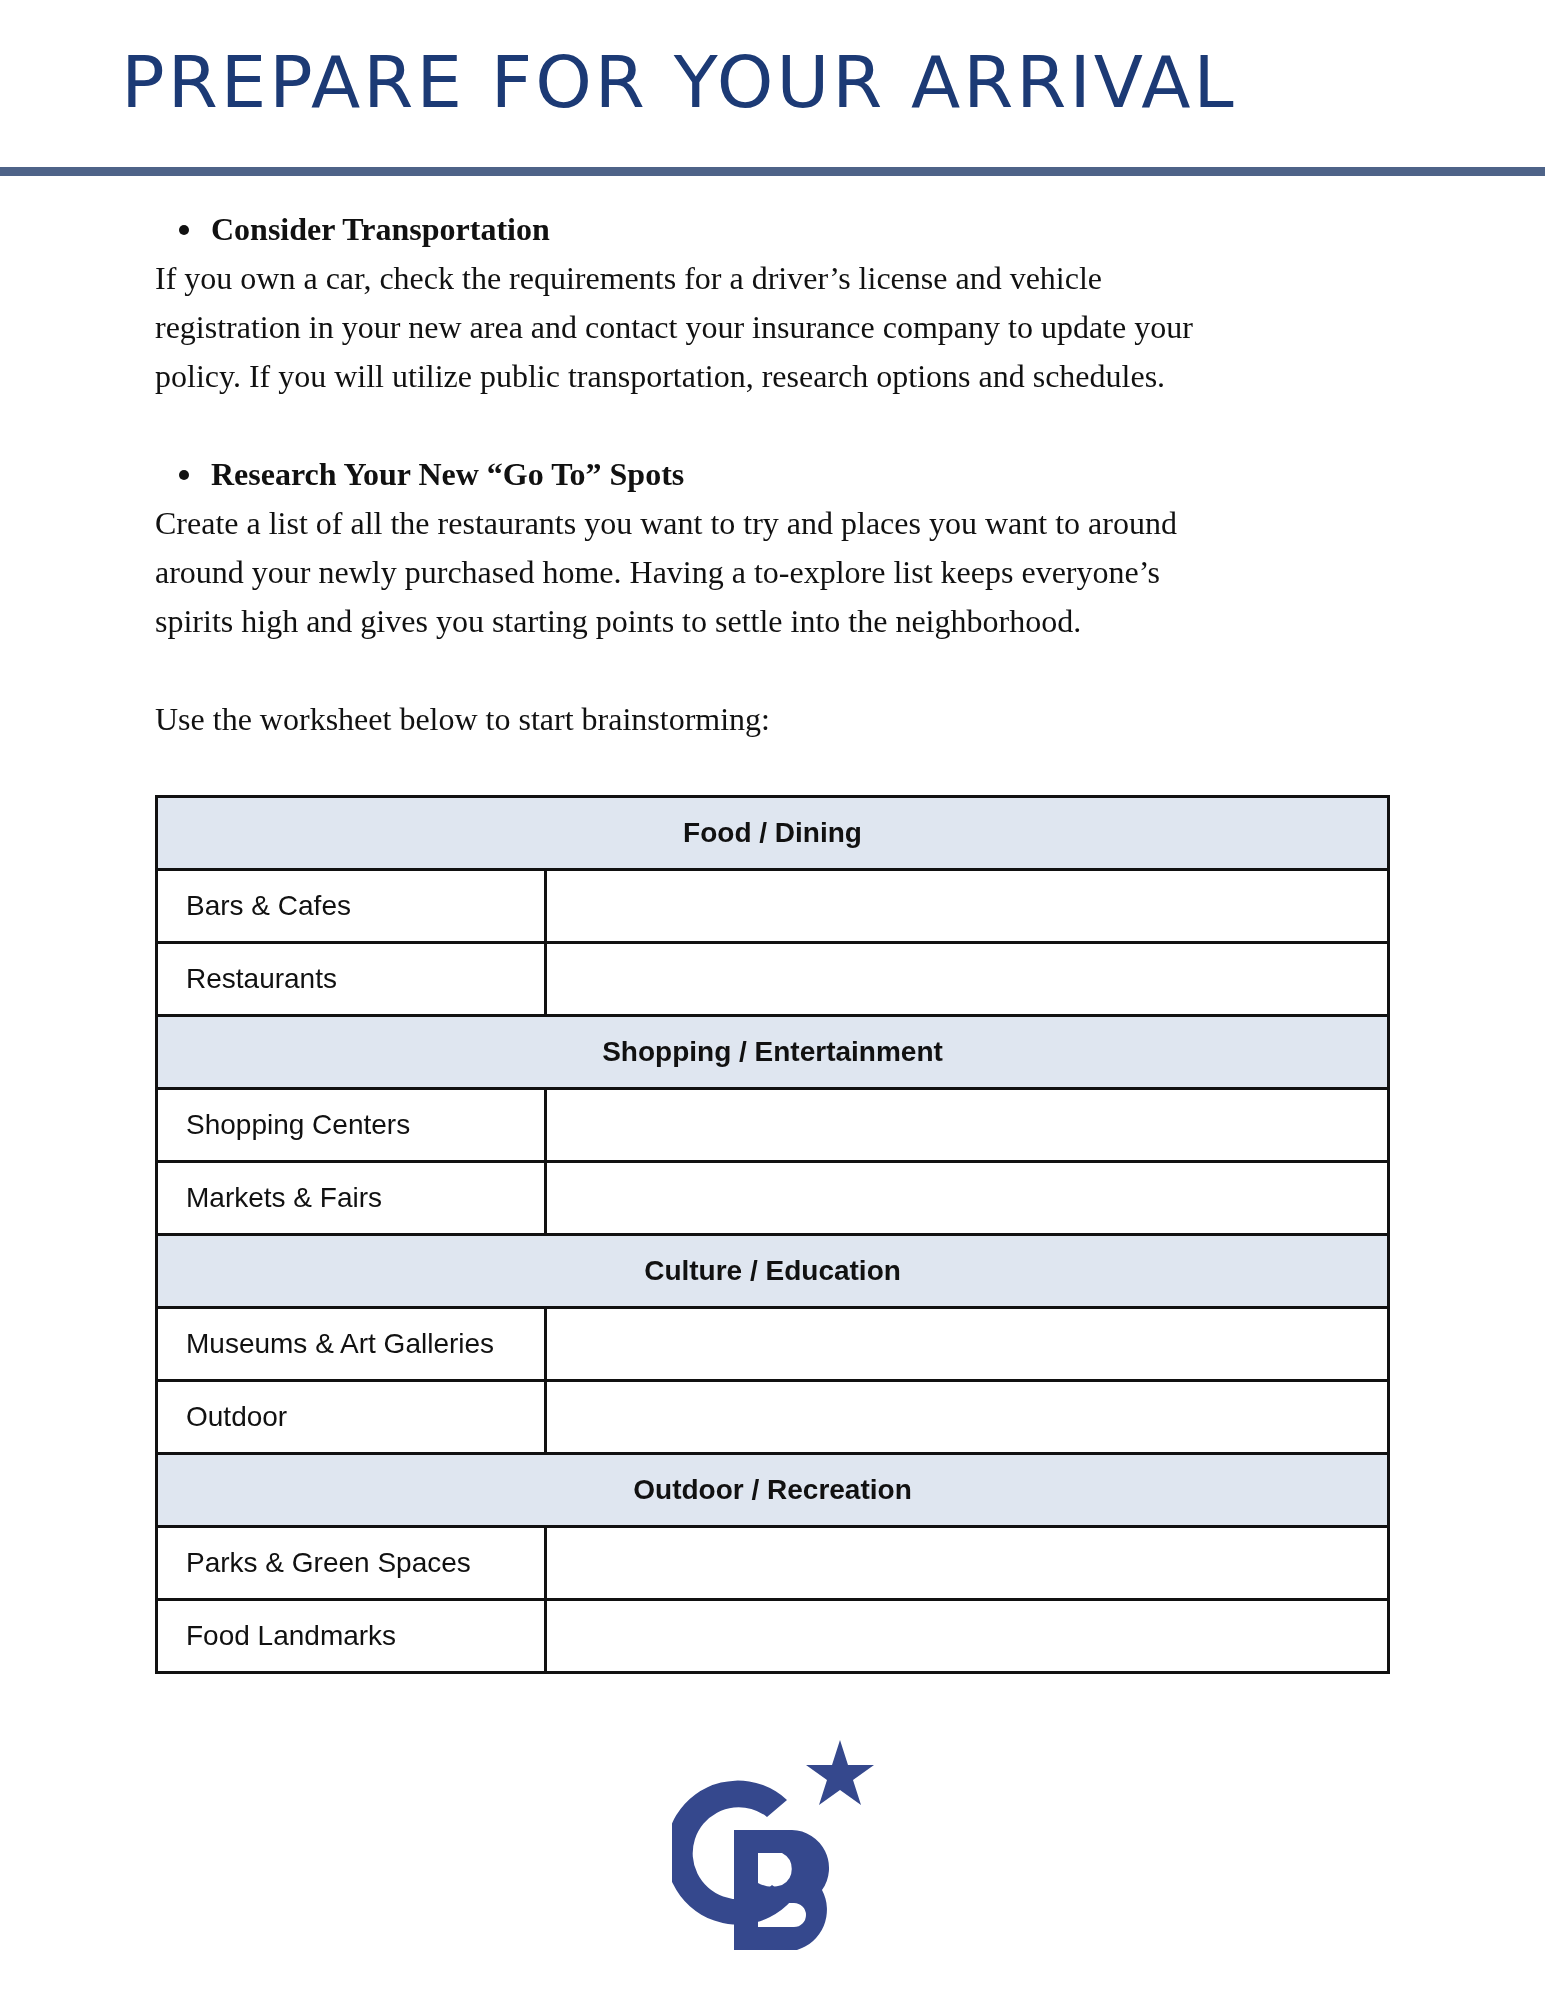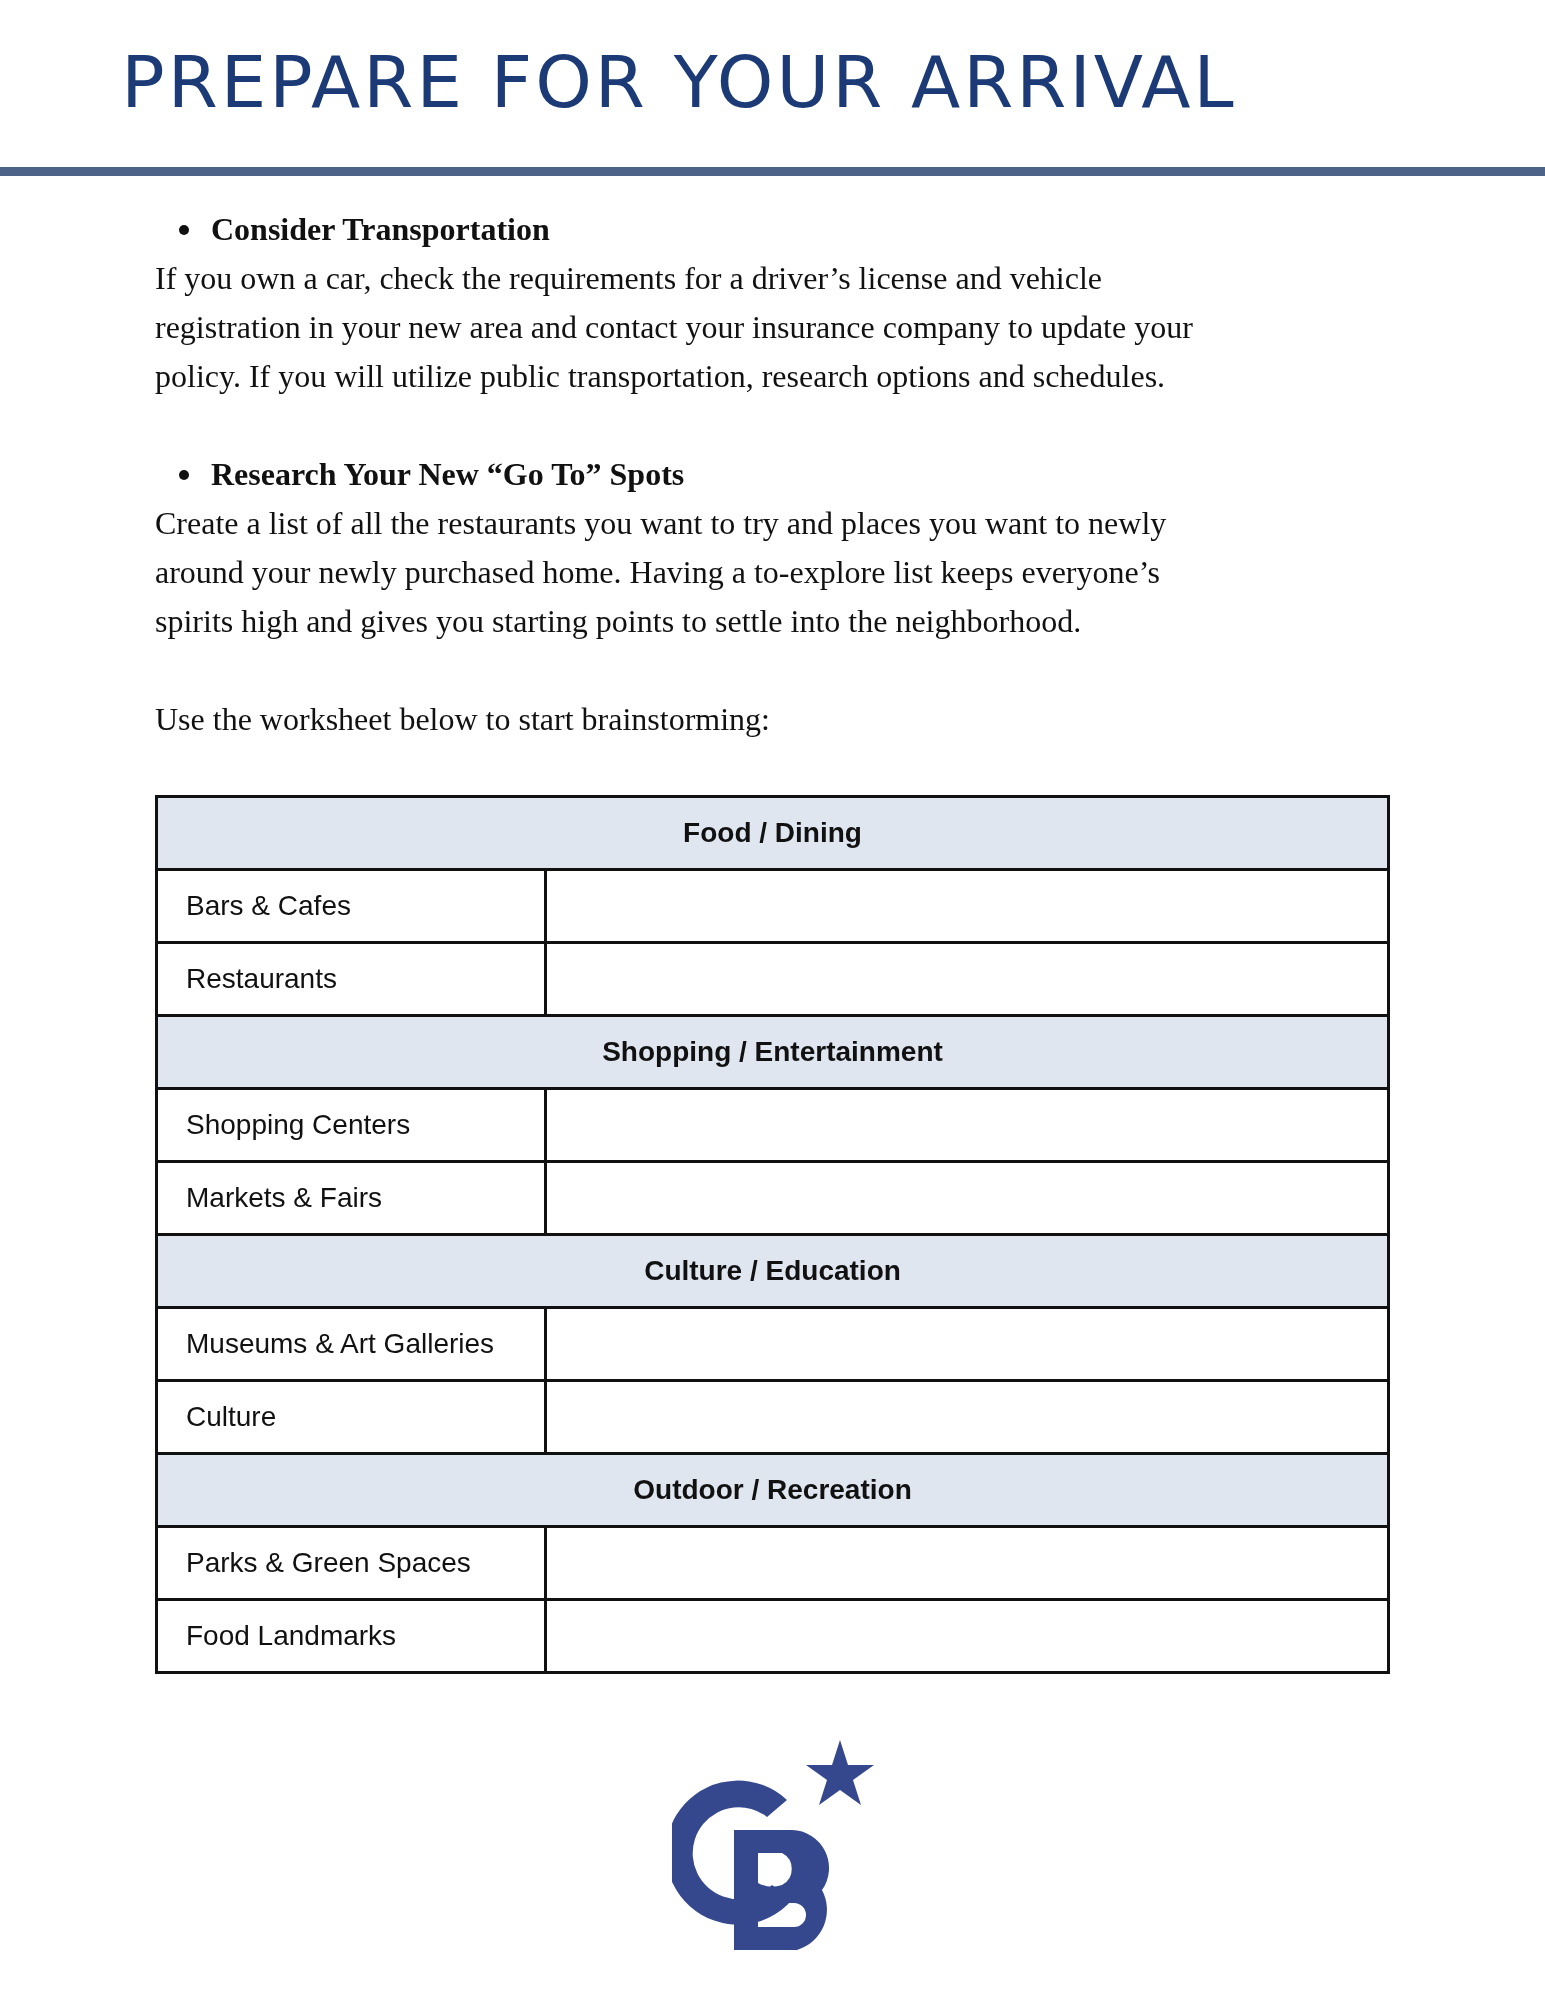--- a/index.html
+++ b/index.html
@@ -29,21 +29,21 @@
     <span>Consider Transportation</span>
   </div>
   <p class="para">If you own a car, check the requirements for a driver’s license and vehicle</p>
   <p class="para">registration in your new area and contact your insurance company to update your</p>
   <p class="para">policy. If you will utilize public transportation, research options and schedules.</p>
   <div class="gap"></div>
   <div class="bullet-head">
     <span class="bullet-dot"></span>
     <span>Research Your New “Go To” Spots</span>
   </div>
-  <p class="para">Create a list of all the restaurants you want to try and places you want to newly</p>
+  <p class="para">Create a list of all the restaurants you want to try and places you want to around</p>
   <p class="para">around your newly purchased home. Having a to-explore list keeps everyone’s</p>
   <p class="para">spirits high and gives you starting points to settle into the neighborhood.</p>
   <div class="gap"></div>
   <p class="para">Use the worksheet below to start brainstorming:</p>
 </div>
 
 <table class="ws">
   <tbody>
       <tr>
         <td colspan="2" class="cat">Food / Dining</td>
@@ -68,21 +68,21 @@
         <td></td>
       </tr>
   <tr>
         <td colspan="2" class="cat">Culture / Education</td>
       </tr>
   <tr>
         <td class="label">Museums &amp; Art Galleries</td>
         <td></td>
       </tr>
   <tr>
-        <td class="label">Culture</td>
+        <td class="label">Outdoor</td>
         <td></td>
       </tr>
   <tr>
         <td colspan="2" class="cat">Outdoor / Recreation</td>
       </tr>
   <tr>
         <td class="label">Parks &amp; Green Spaces</td>
         <td></td>
       </tr>
   <tr>

